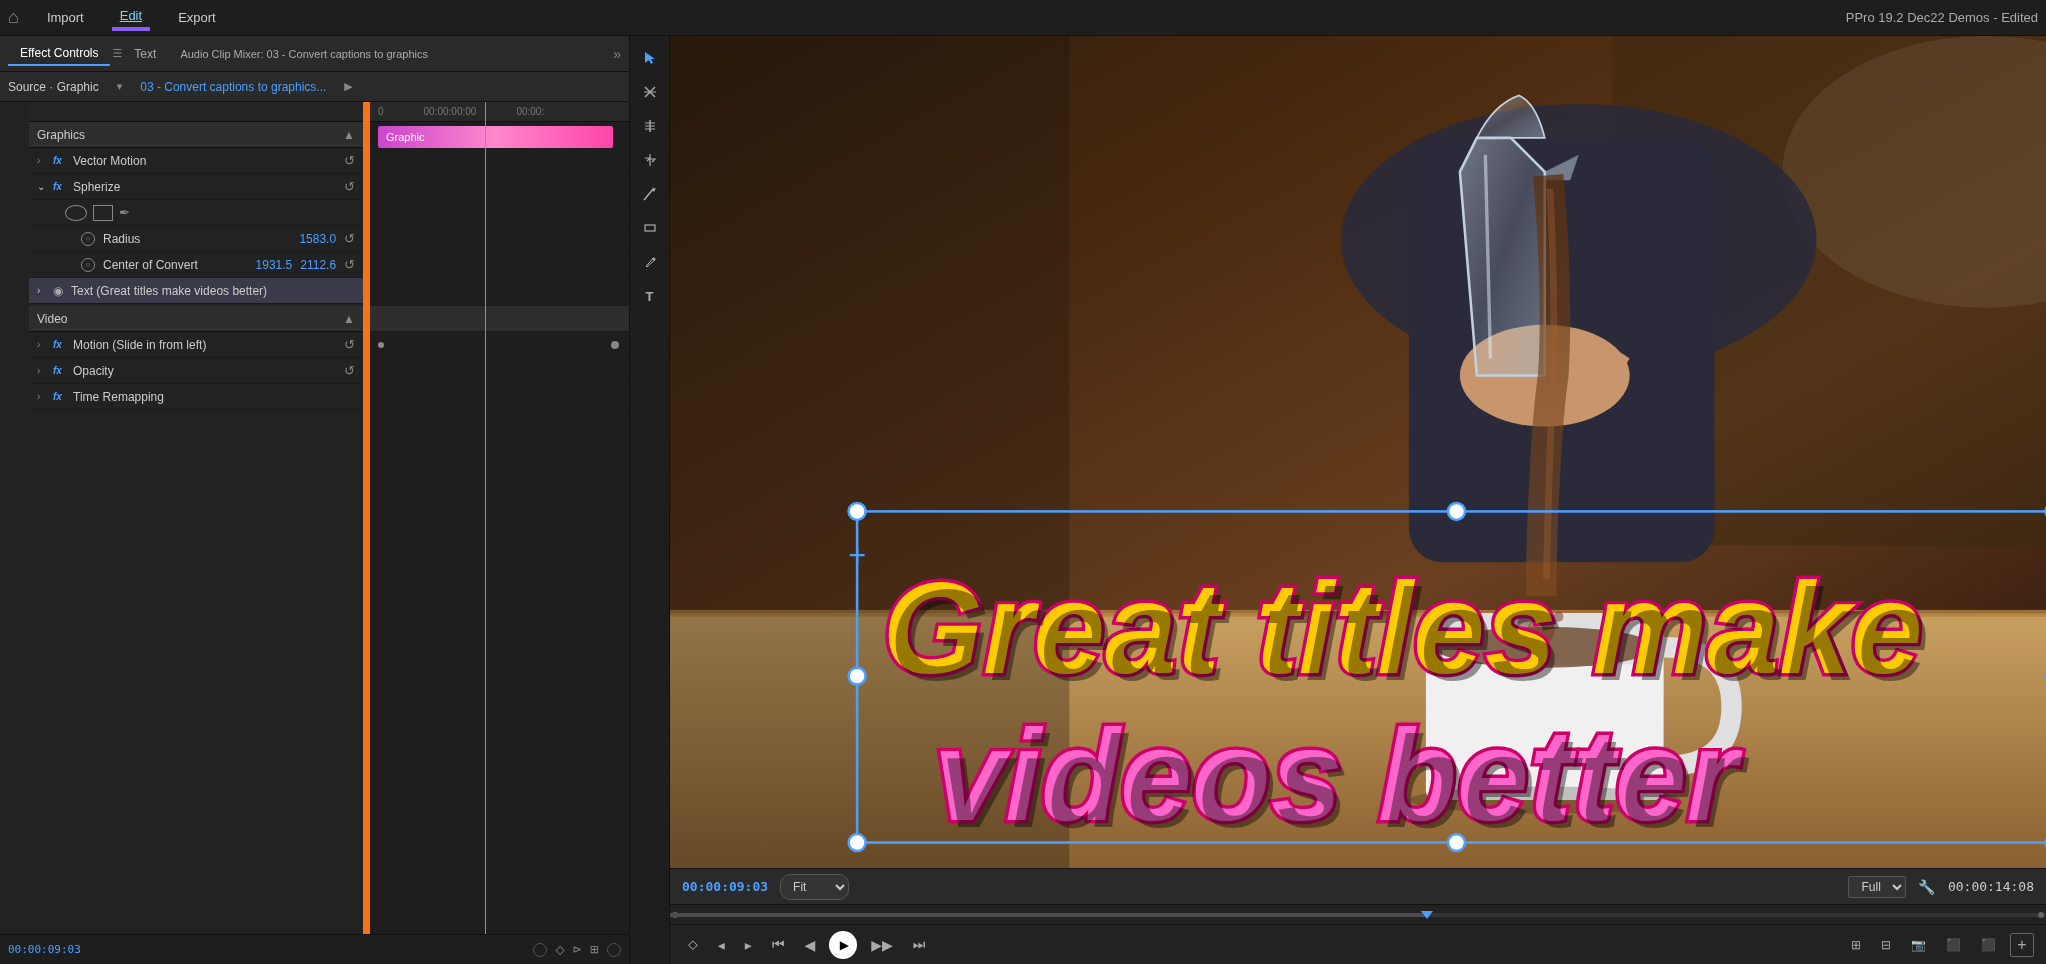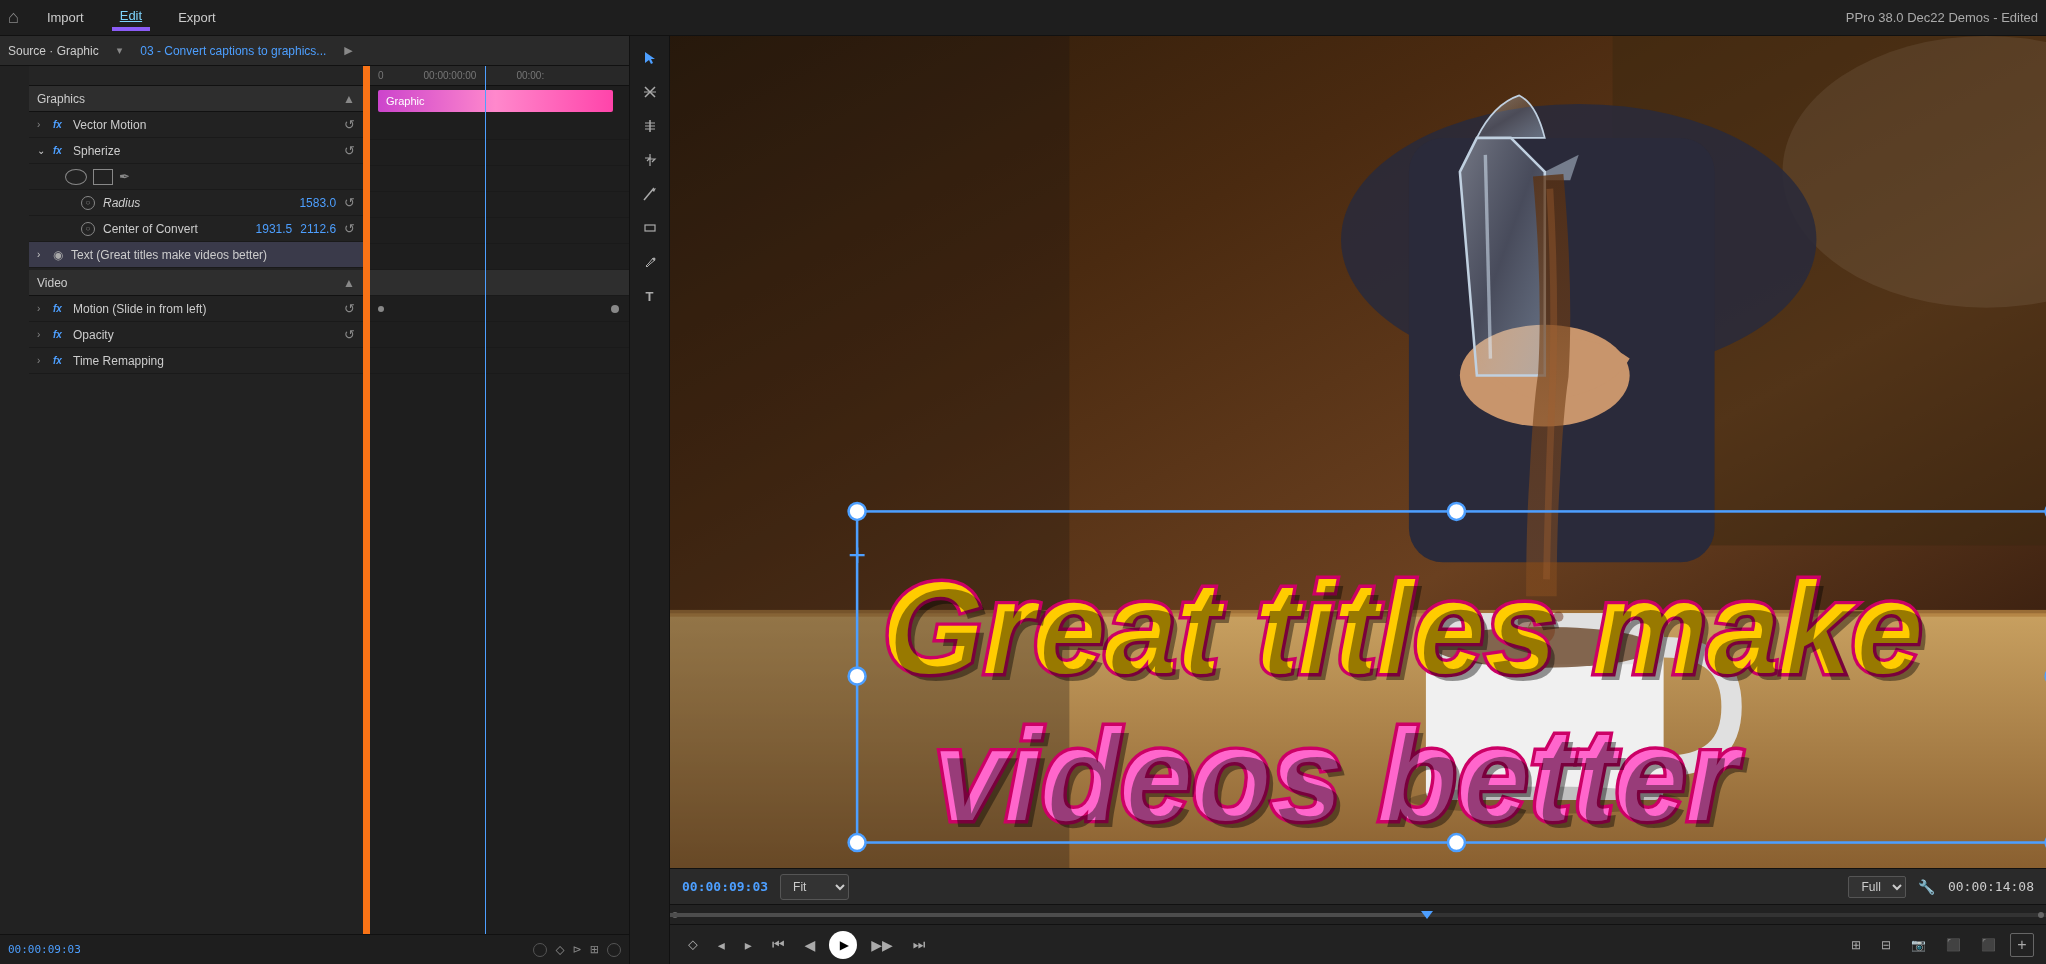--- a/index.html
+++ b/index.html
@@ -334,21 +334,21 @@
       color: #4d9fff;
       font-family: monospace;
       font-weight: bold;
     }
     .fit-dropdown {
       background: #333;
       border: 1px solid #555;
       color: #ccc;
       font-size: 12px;
       padding: 4px 8px;
-      border-radius: 3px;
+      border-radius: 10px;
       cursor: pointer;
     }
     .spacer { flex: 1; }
     .full-dropdown {
       background: #333;
       border: 1px solid #555;
       color: #ccc;
       font-size: 12px;
       padding: 2px 8px;
       border-radius: 2px;
@@ -487,27 +487,34 @@
     }
   </style>
 </head>
 <body>
 
 <div class="menu-bar">
   <span class="menu-bar-home">⌂</span>
   <span class="menu-item">Import</span>
   <span class="menu-item active">Edit</span>
   <span class="menu-item">Export</span>
-  <span class="app-title">PPro 38.0 Dec22 Demos  -  Edited</span>
+  <span class="app-title">PPro 19.2 Dec22 Demos  -  Edited</span>
 </div>
 
 <div class="main-layout">
 
   <div class="left-panel">
 
+    <div class="panel-tabs">
+      <span class="panel-tab active">Effect Controls</span>
+      <span class="panel-tab-menu">☰</span>
+      <span class="panel-tab">Text</span>
+      <span class="panel-tab" style="font-size:11px;">Audio Clip Mixer: 03 - Convert captions to graphics</span>
+      <span class="panel-chevron">»</span>
+    </div>
 
     <div class="source-row">
       <span class="source-label">Source · Graphic</span>
       <span style="color:#888;font-size:11px;">▾</span>
       <span class="source-clip">03 - Convert captions to graphics...</span>
       <span class="source-arrow">▶</span>
     </div>
 
     <div class="effect-controls-content">
 
@@ -537,21 +544,21 @@
         </div>
 
         <div class="spherize-shapes">
           <div class="shape-oval"></div>
           <div class="shape-rect"></div>
           <span class="shape-pen">✒</span>
         </div>
 
         <div class="effect-row effect-row-indent">
           <span class="circular-icon">○</span>
-          <span class="effect-name" style="margin-left:4px;font-style:italic;">Radius</span>
+          <span class="effect-name" style="margin-left:4px;">Radius</span>
           <span class="effect-value">1583.0</span>
           <span class="effect-reset">↺</span>
         </div>
 
         <div class="effect-row effect-row-indent">
           <span class="circular-icon">○</span>
           <span class="effect-name" style="margin-left:4px;">Center of Convert</span>
           <span class="effect-value">1931.5</span>
           <span class="effect-value">2112.6</span>
           <span class="effect-reset">↺</span>

